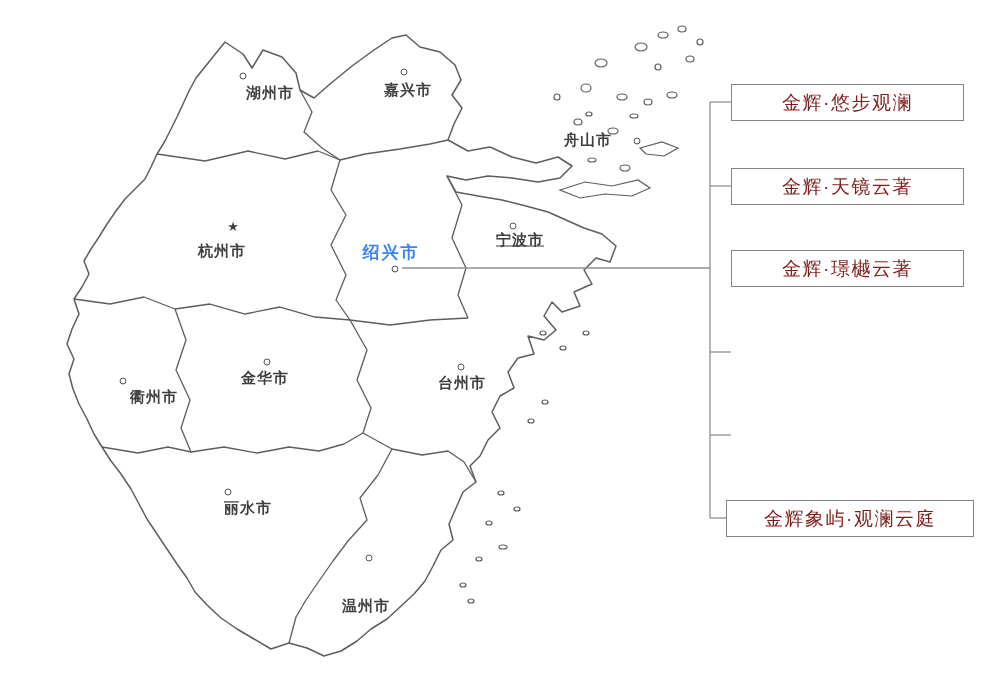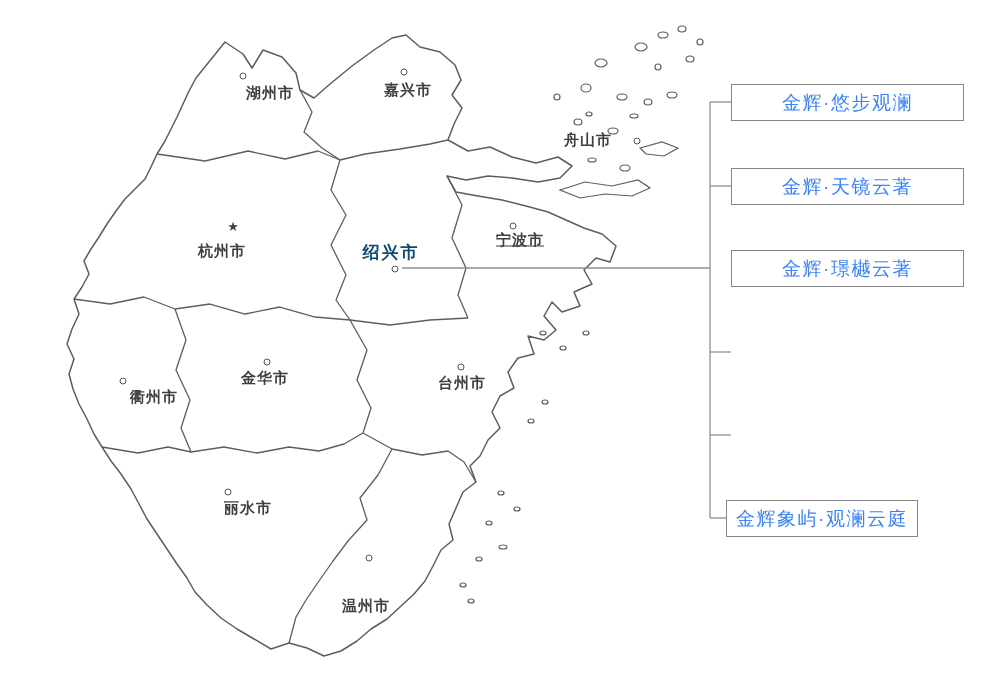--- a/index.html
+++ b/index.html
@@ -9,37 +9,37 @@
   }
   svg.map-svg { position:absolute; left:0; top:0; width:1000px; height:694px; }
   .outline { fill:#ffffff; stroke:#5d5d5d; stroke-width:1.5; stroke-linejoin:round; }
   .boundary { fill:none; stroke:#5d5d5d; stroke-width:1.3; stroke-linejoin:round; }
   .island { fill:#ffffff; stroke:#5d5d5d; stroke-width:1.2; }
   .connector { fill:none; stroke:#8f8f8f; stroke-width:1.3; }
   .city-label {
     position:absolute; transform:translate(-50%,-50%);
     font-size:15px; font-weight:bold; color:#3f3f3f; letter-spacing:1px; white-space:nowrap;
   }
-  .city-label.major { font-size:17px; color:#0c4a6e; letter-spacing:2px; }
+  .city-label.major { font-size:17px; color:#3b82f6; letter-spacing:2px; }
   .marker {
     position:absolute; width:7px; height:7px; box-sizing:border-box;
     border:1.4px solid #555; border-radius:50%; background:#fff;
     transform:translate(-50%,-50%);
   }
   .star {
     position:absolute; transform:translate(-50%,-50%);
     font-size:13px; color:#3f3f3f; line-height:1;
   }
   .project-box {
     position:absolute; left:731px; width:233px; height:37px; box-sizing:border-box;
     border:1.5px solid #858585; background:#ffffff;
     display:flex; align-items:center; justify-content:center;
-    font-size:19px; color:#3b82f6; letter-spacing:1.5px; white-space:nowrap;
+    font-size:19px; color:#7f1d1d; letter-spacing:1.5px; white-space:nowrap;
   }
-  .project-box.wide { left:726px; width:192px; }
+  .project-box.wide { left:726px; width:248px; }
 </style>
 </head>
 <body>
 
 <div class="canvas">
 
   <svg class="map-svg" viewBox="0 0 1000 694" xmlns="http://www.w3.org/2000/svg">
 
     <path class="outline" d="
       M196,78 L225,42 L243,54 L252,68 L263,50 L282,57 L296,73 L300,90 L314,98 L330,84

